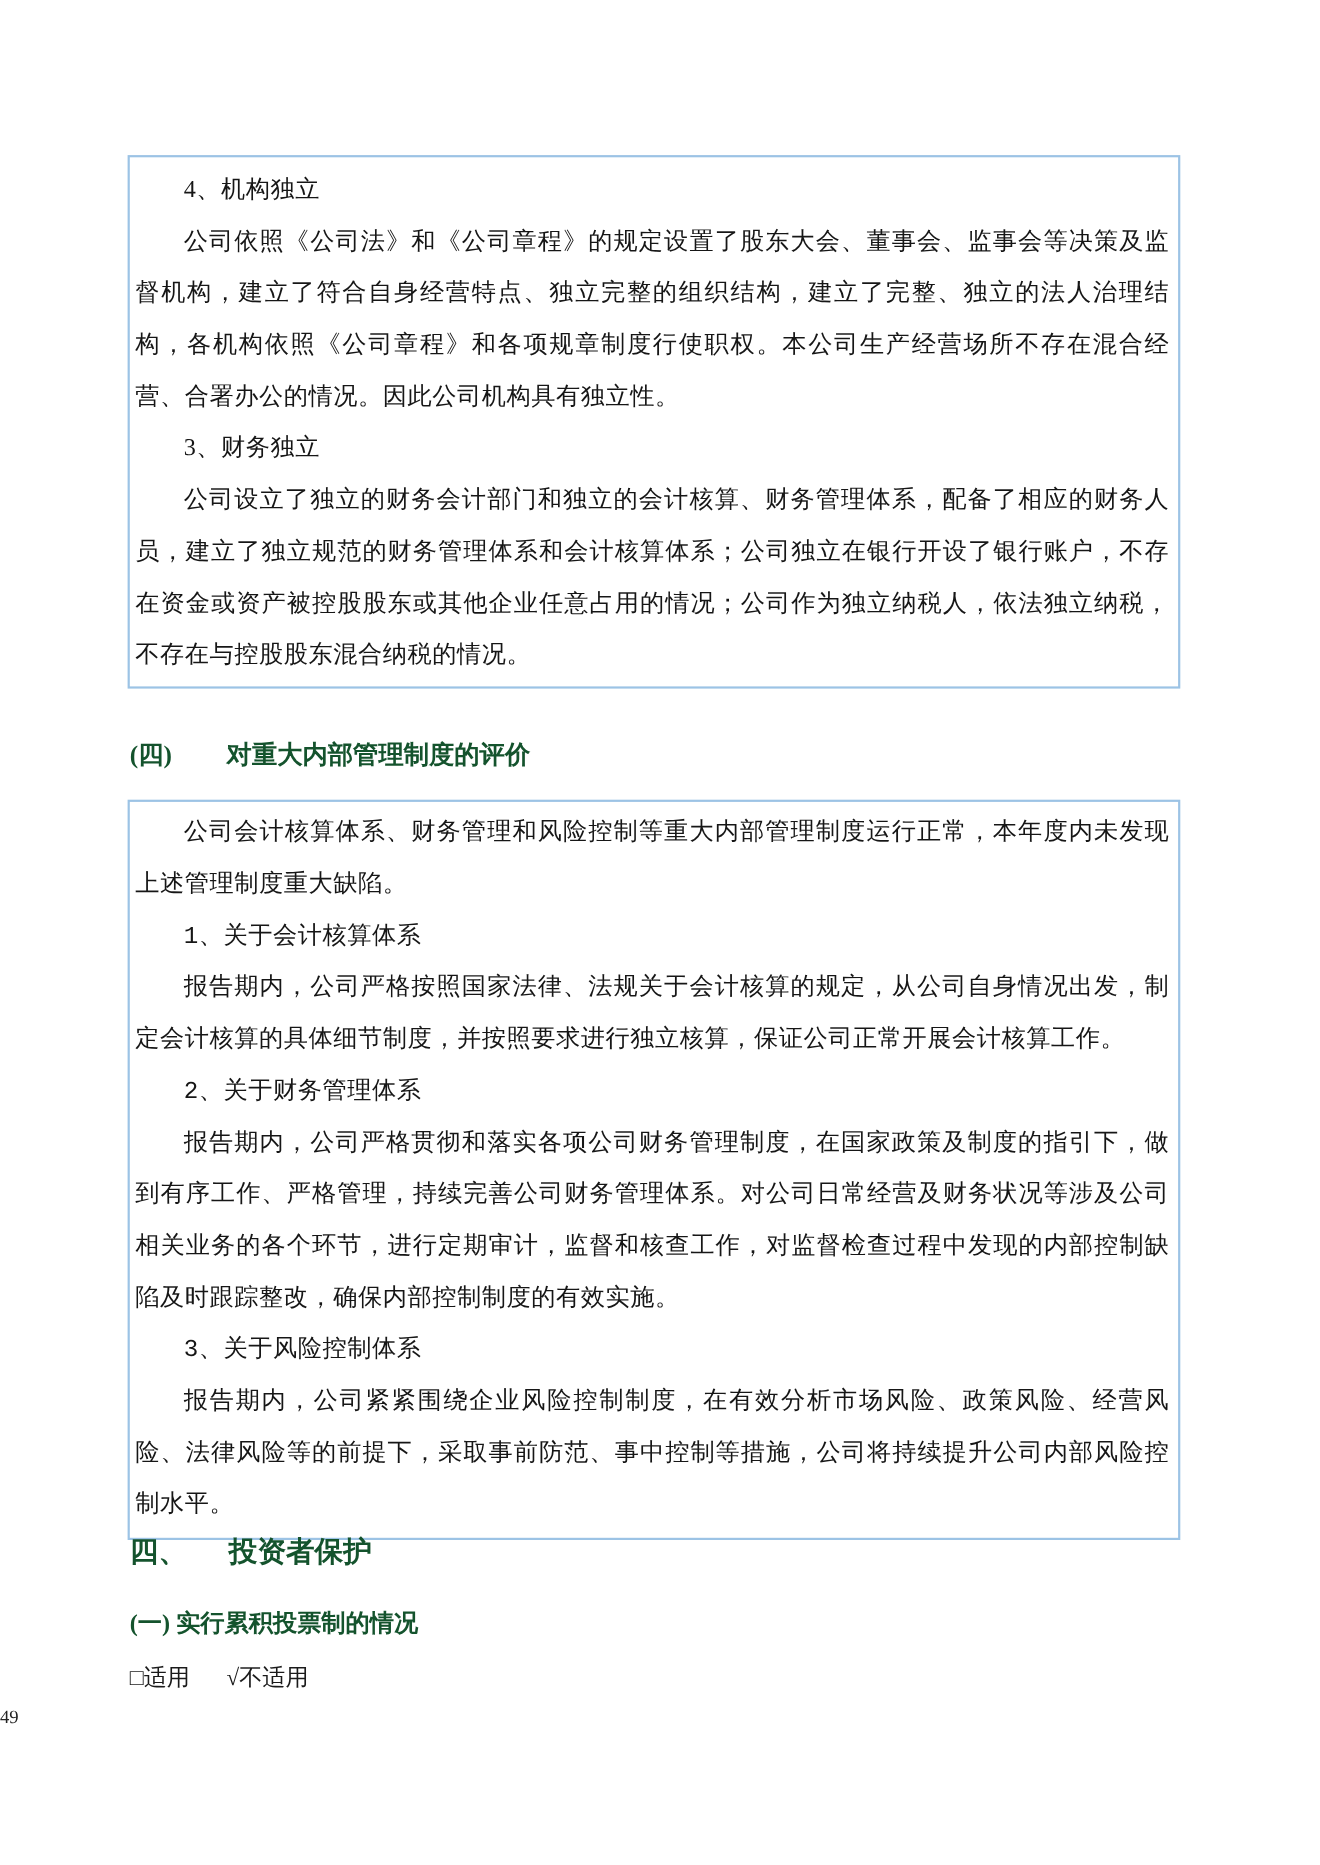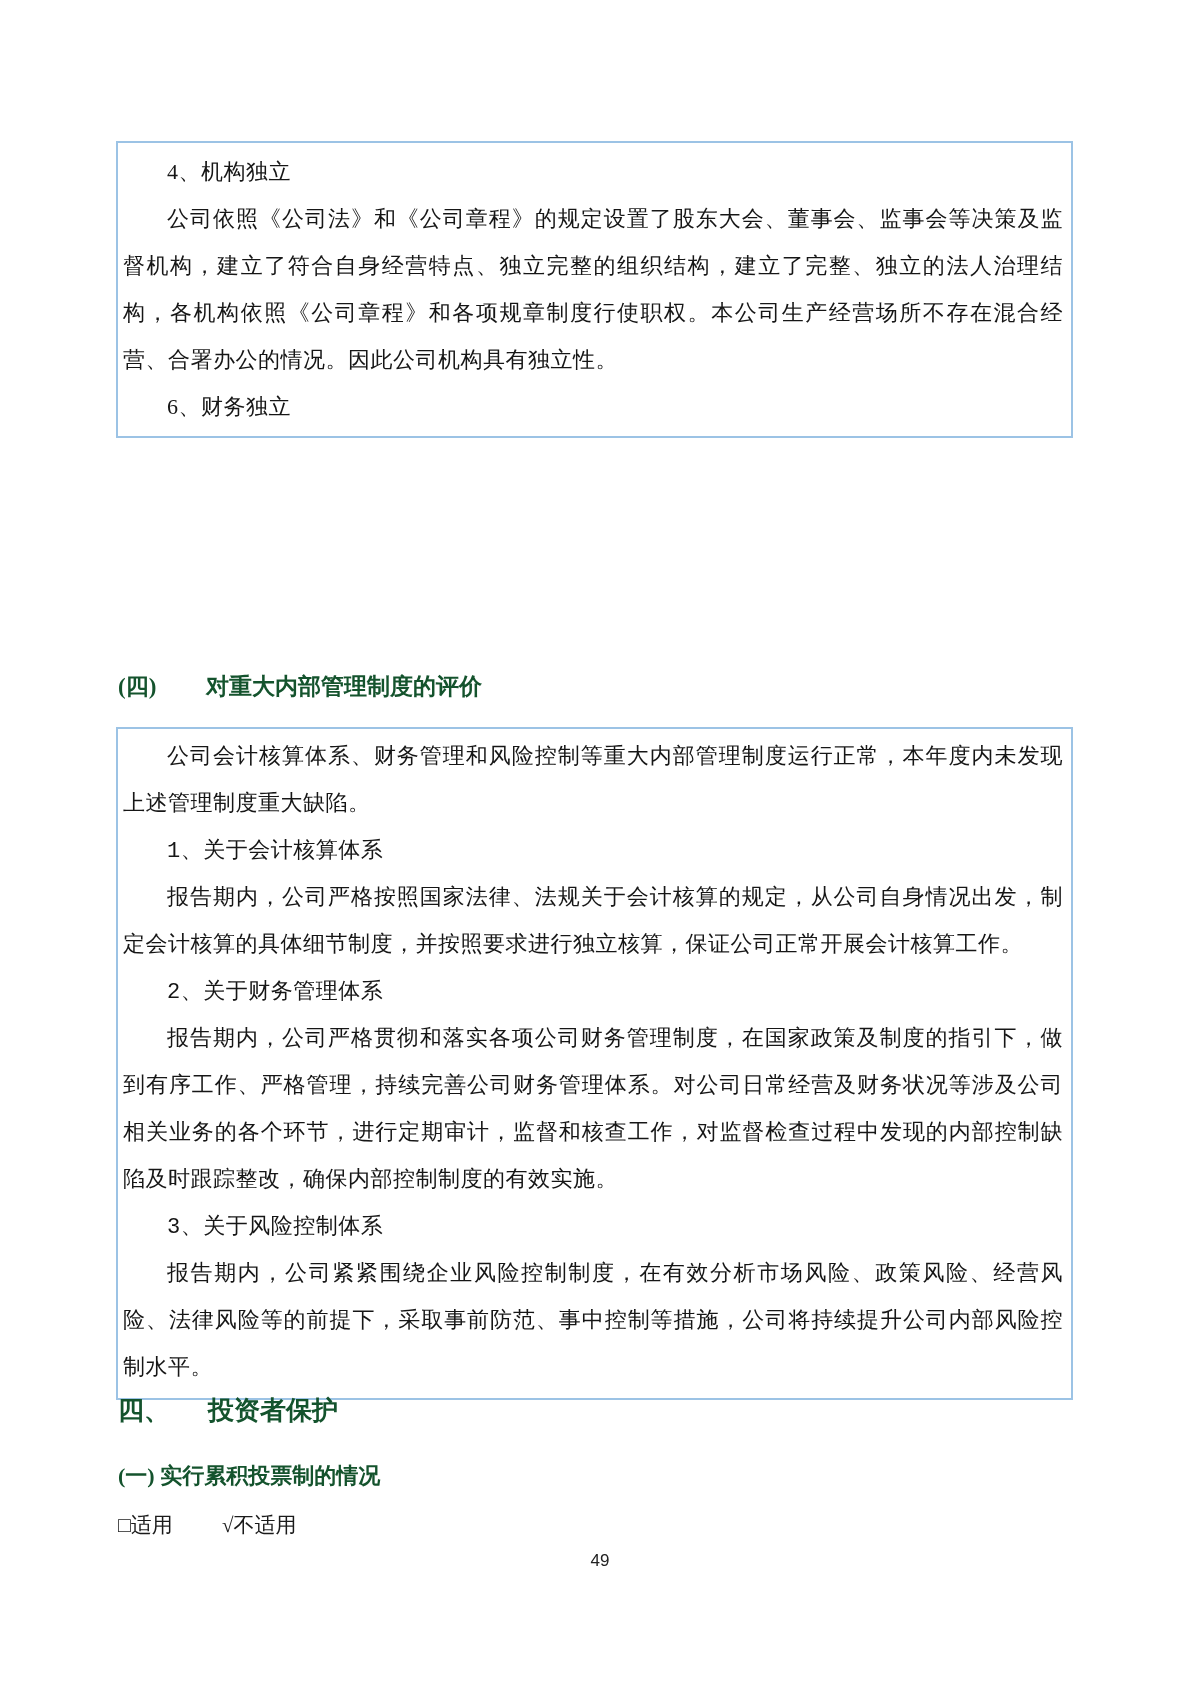--- a/index.html
+++ b/index.html
@@ -47,42 +47,43 @@
   #subheading-cumulative { top: 1461px; font-size: 22px; line-height: 30px; }
   .applicability {
     position: absolute;
     left: 118px;
     top: 1510px;
     font-size: 21px;
     line-height: 30px;
     color: #1a1a1a;
     font-weight: normal;
   }
-  .applicability .opt { margin-right: 44px; }
+  .applicability .opt { margin-right: 28px; }
   .applicability .opt:last-child { margin-right: 0; }
   .page-number {
     position: absolute;
     left: 0;
     top: 1551px;
     width: 100%;
-    text-align: center;
-    font-family: Liberation Sans, sans-serif;
+    text-align: left;
+    font-family: Liberation Serif, serif;
     font-size: 17px;
     color: #222222;
   }
 </style>
 </head>
 <body>
 
 <div class="page">
 
   <div class="bordered-box" id="independence-box">
     <p>4、机构独立</p>
     <p>公司依照《公司法》和《公司章程》的规定设置了股东大会、董事会、监事会等决策及监督机构，建立了符合自身经营特点、独立完整的组织结构，建立了完整、独立的法人治理结构，各机构依照《公司章程》和各项规章制度行使职权。本公司生产经营场所不存在混合经营、合署办公的情况。因此公司机构具有独立性。</p>
-    <p>6、财务独立</p>
+    <p>3、财务独立</p>
+    <p>公司设立了独立的财务会计部门和独立的会计核算、财务管理体系，配备了相应的财务人员，建立了独立规范的财务管理体系和会计核算体系；公司独立在银行开设了银行账户，不存在资金或资产被控股股东或其他企业任意占用的情况；公司作为独立纳税人，依法独立纳税，不存在与控股股东混合纳税的情况。</p>
   </div>
 
   <div class="section-heading" id="heading-evaluation">
     <span class="num">(四)</span><span class="ttl">对重大内部管理制度的评价</span>
   </div>
 
   <div class="bordered-box" id="evaluation-box">
     <p>公司会计核算体系、财务管理和风险控制等重大内部管理制度运行正常，本年度内未发现上述管理制度重大缺陷。</p>
     <p>1、关于会计核算体系</p>
     <p>报告期内，公司严格按照国家法律、法规关于会计核算的规定，从公司自身情况出发，制定会计核算的具体细节制度，并按照要求进行独立核算，保证公司正常开展会计核算工作。</p>

